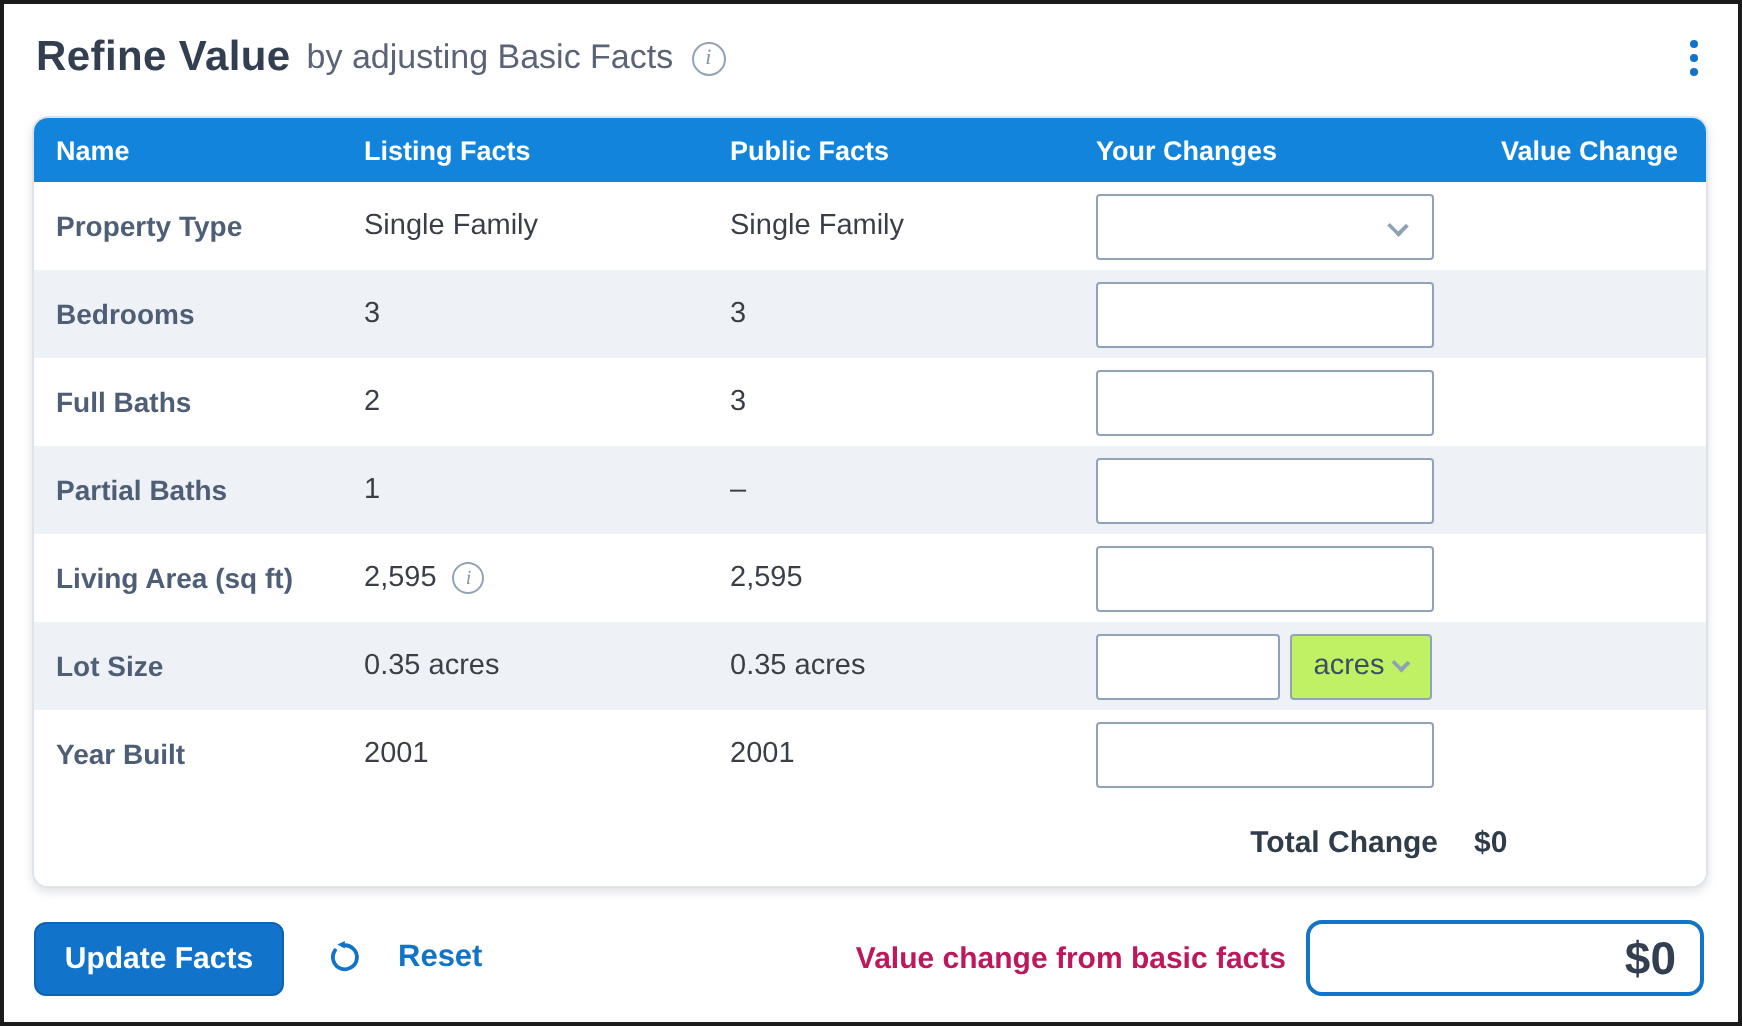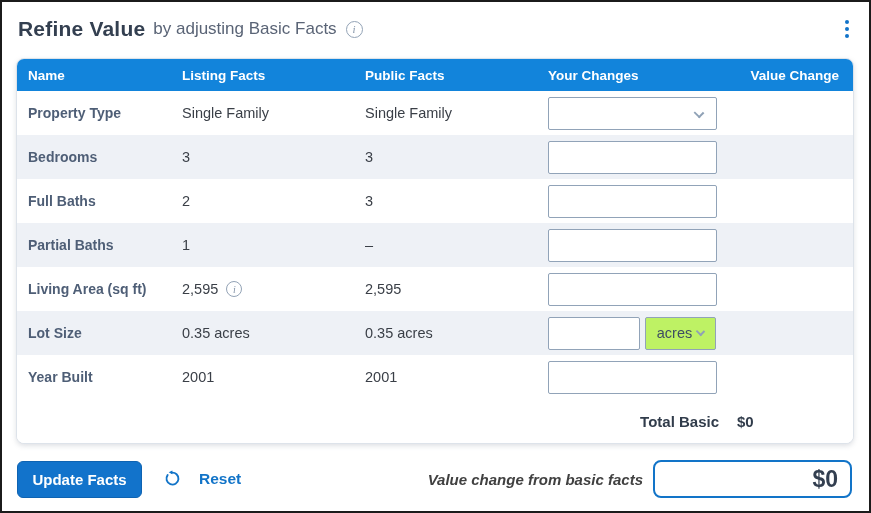--- a/index.html
+++ b/index.html
@@ -65,21 +65,21 @@
   .total-value { grid-column:5; font-weight:bold; font-size:15px; color:#313c4b; padding-left:6px; }
 
   
   .ftr { position:absolute; left:15px; right:17px; bottom:13px; height:38px; display:flex; align-items:center; }
   .btn-update {
     width:125px; height:37px; background:#1273cb; border:1px solid #0e63b2; border-radius:6px;
     color:#fff; font-weight:bold; font-size:15px; font-family:"Liberation Sans", sans-serif; cursor:pointer;
   }
   .reset { margin-left:22px; display:flex; align-items:flex-start; gap:18px; color:#1274c8; font-weight:bold; font-size:15.5px; cursor:pointer; }
   .reset svg { display:block; }
-  .vc-label { margin-left:auto; font-weight:bold; font-size:15px; color:#404040;font-style:italic; }
+  .vc-label { margin-left:auto; font-weight:bold; font-size:15px; color:#be185d; }
   .vc-box {
     margin-left:10px; width:199px; height:38px; border:2px solid #1274c8; border-radius:8px; background:#fff;
     display:flex; align-items:center; justify-content:flex-end; padding-right:12px;
     font-weight:bold; font-size:23px; color:#333f50;
   }
 </style>
 </head>
 <body>
 
 <div class="frame">
@@ -205,21 +205,21 @@
     <div class="ctl-cell">
 
       <input class="txt-input" type="text" style="">
 
     </div>
     <div></div>
   </div>
       </div>
 
     <div class="total-row grid-cols">
-      <div class="total-label">Total Basic</div>
+      <div class="total-label">Total Change</div>
       <div class="total-value">$0</div>
     </div>
   </div>
 
   <div class="ftr">
     <button class="btn-update">Update Facts</button>
     <div class="reset">
       <svg width="17" height="17" viewBox="0 0 17 17">
         <path d="M7.5 2.7 A6 6 0 1 1 3.6 5.1" fill="none" stroke="#1274c8" stroke-width="1.9" stroke-linecap="round"></path>
         <polygon points="4.7,2.3 8.4,0.5 8.4,4.3" fill="#1274c8"></polygon>

